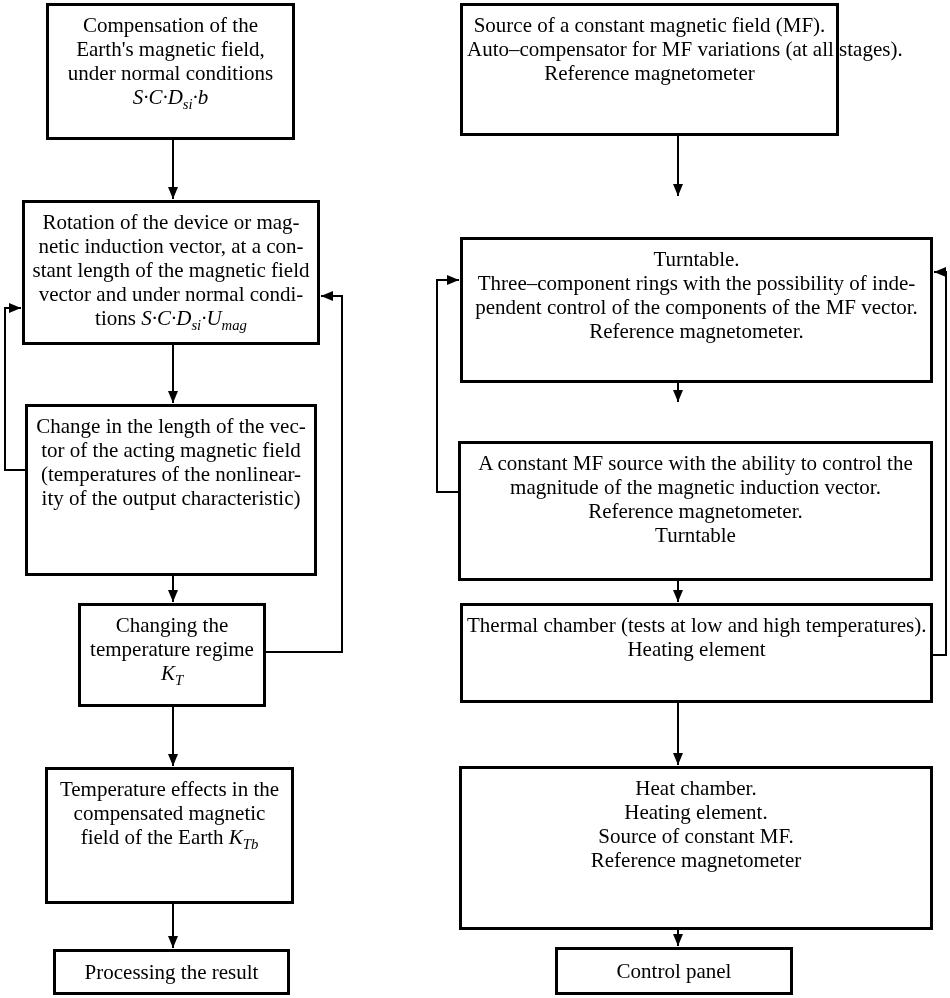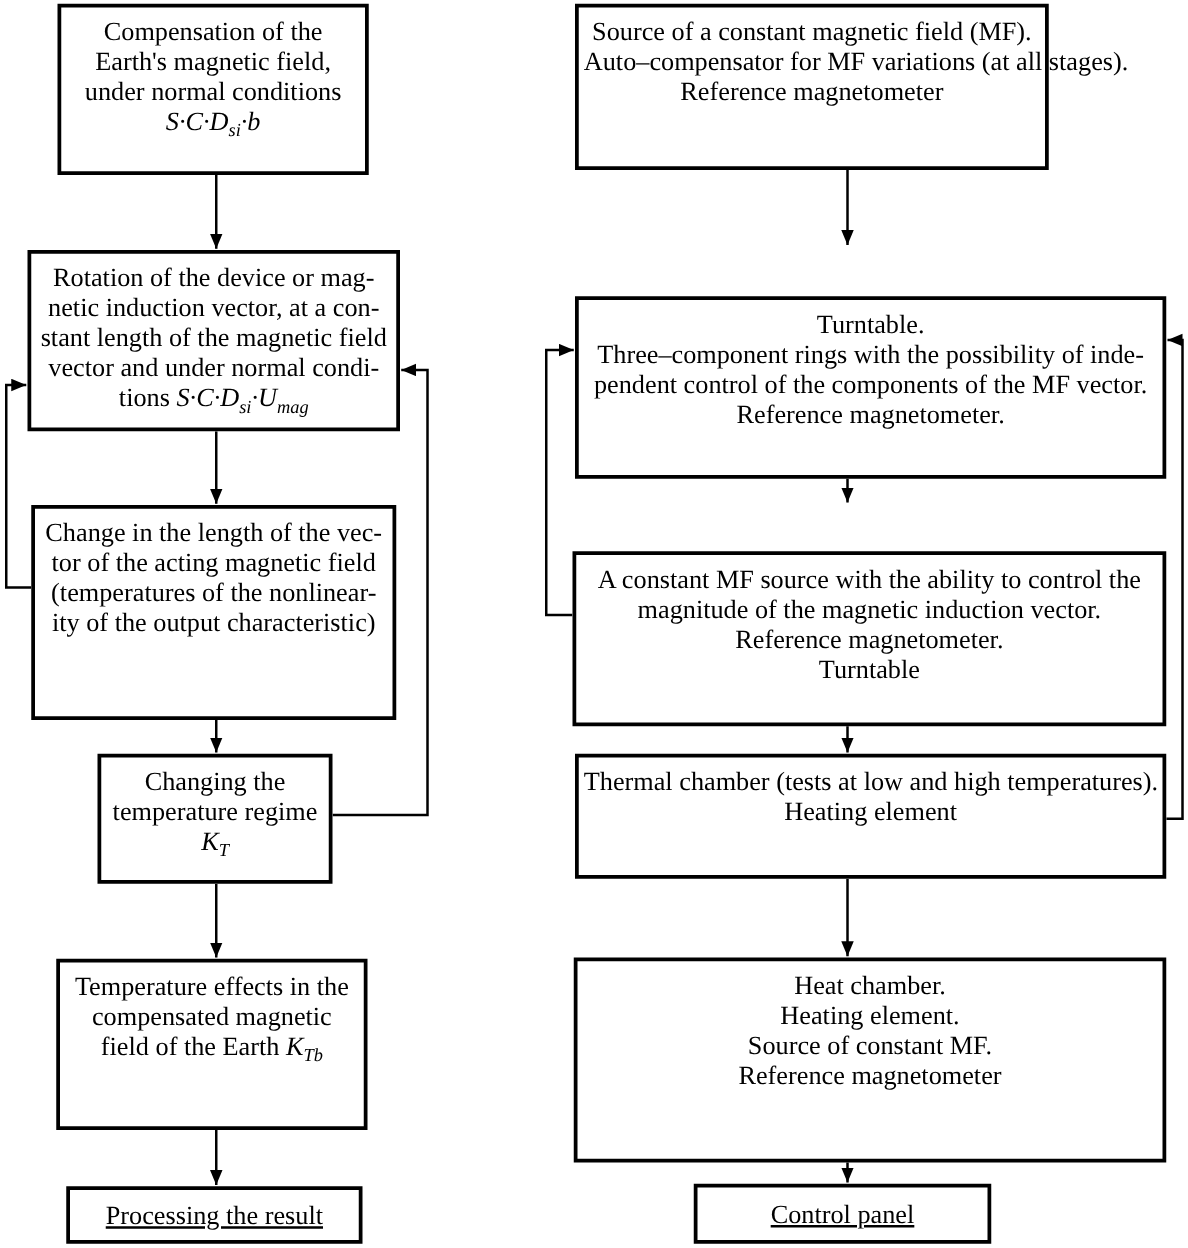--- a/index.html
+++ b/index.html
@@ -26,21 +26,20 @@
     text-align: center;
     font-size: 21px;
     line-height: 24px;
     padding: 7px 4px;
   }
   .box.center-v {
     display: flex;
     align-items: center;
     justify-content: center;
     padding: 0 4px;
-    text-decoration: underline;
   }
   .tline { white-space: nowrap; }
   .formula i { }
   sub { font-size: 70%; line-height: 0; }
   sub i { font-style: italic; }
 </style>
 </head>
 <body>
 
 <div class="canvas">

